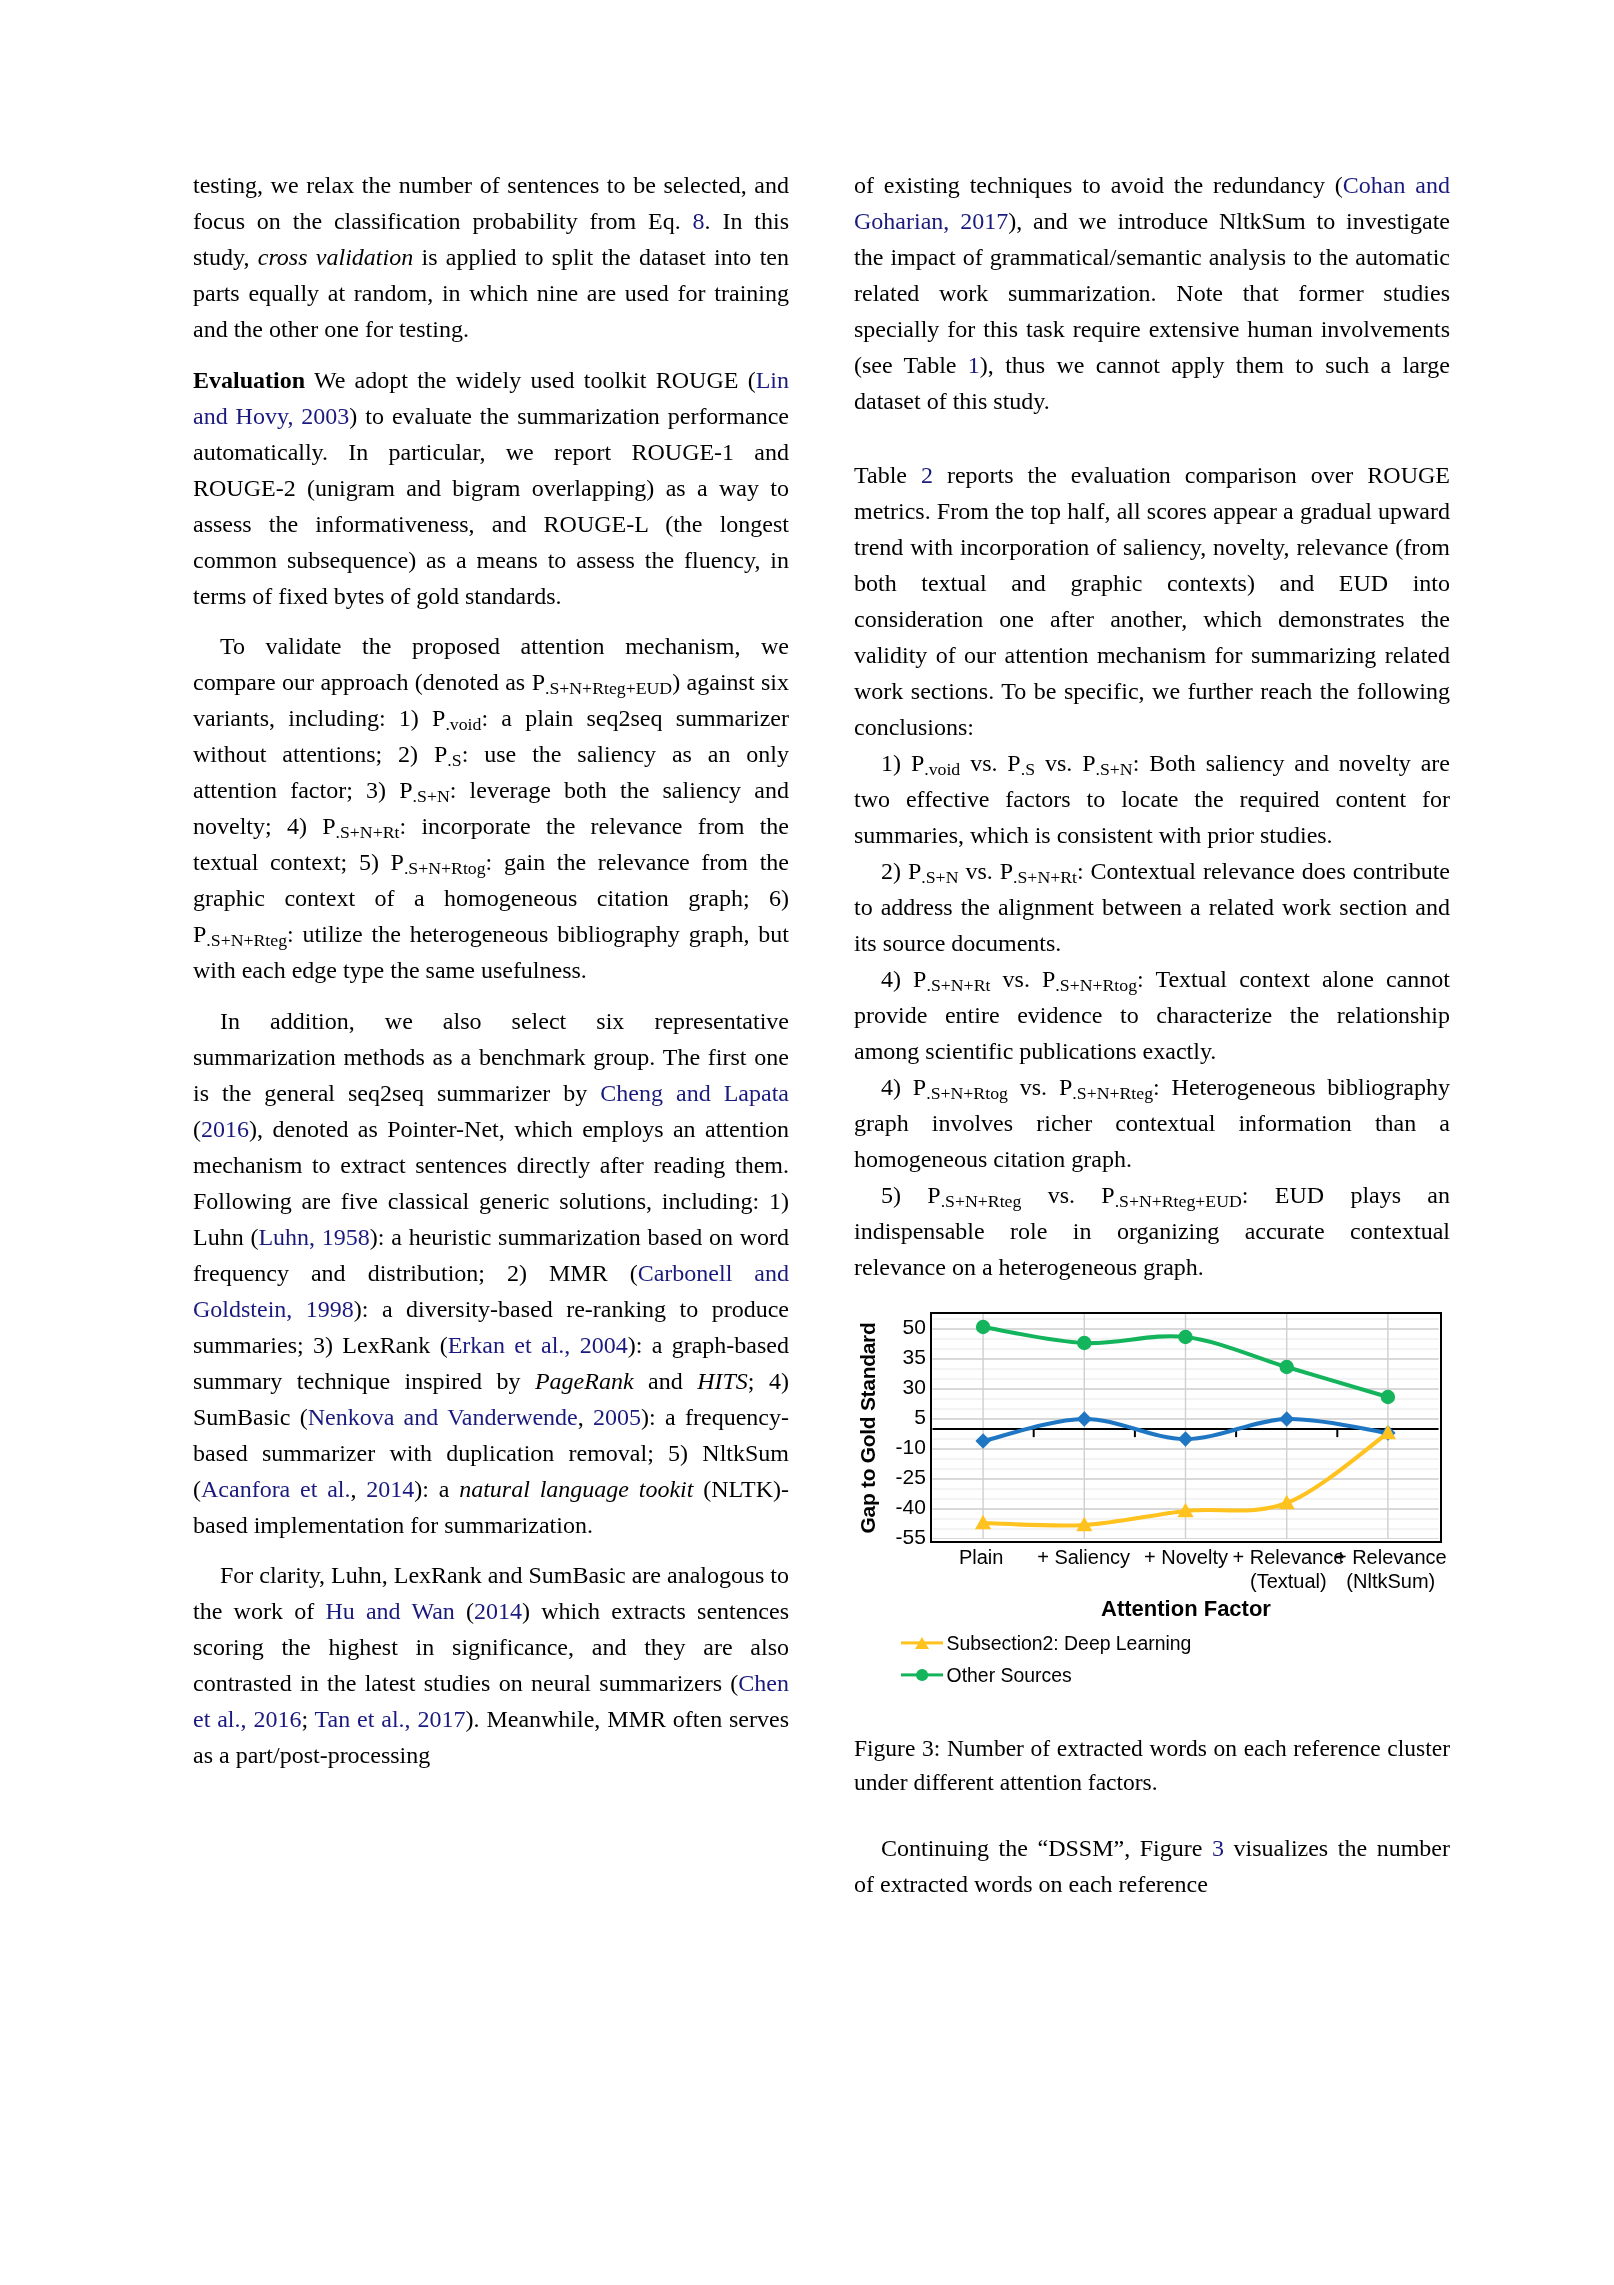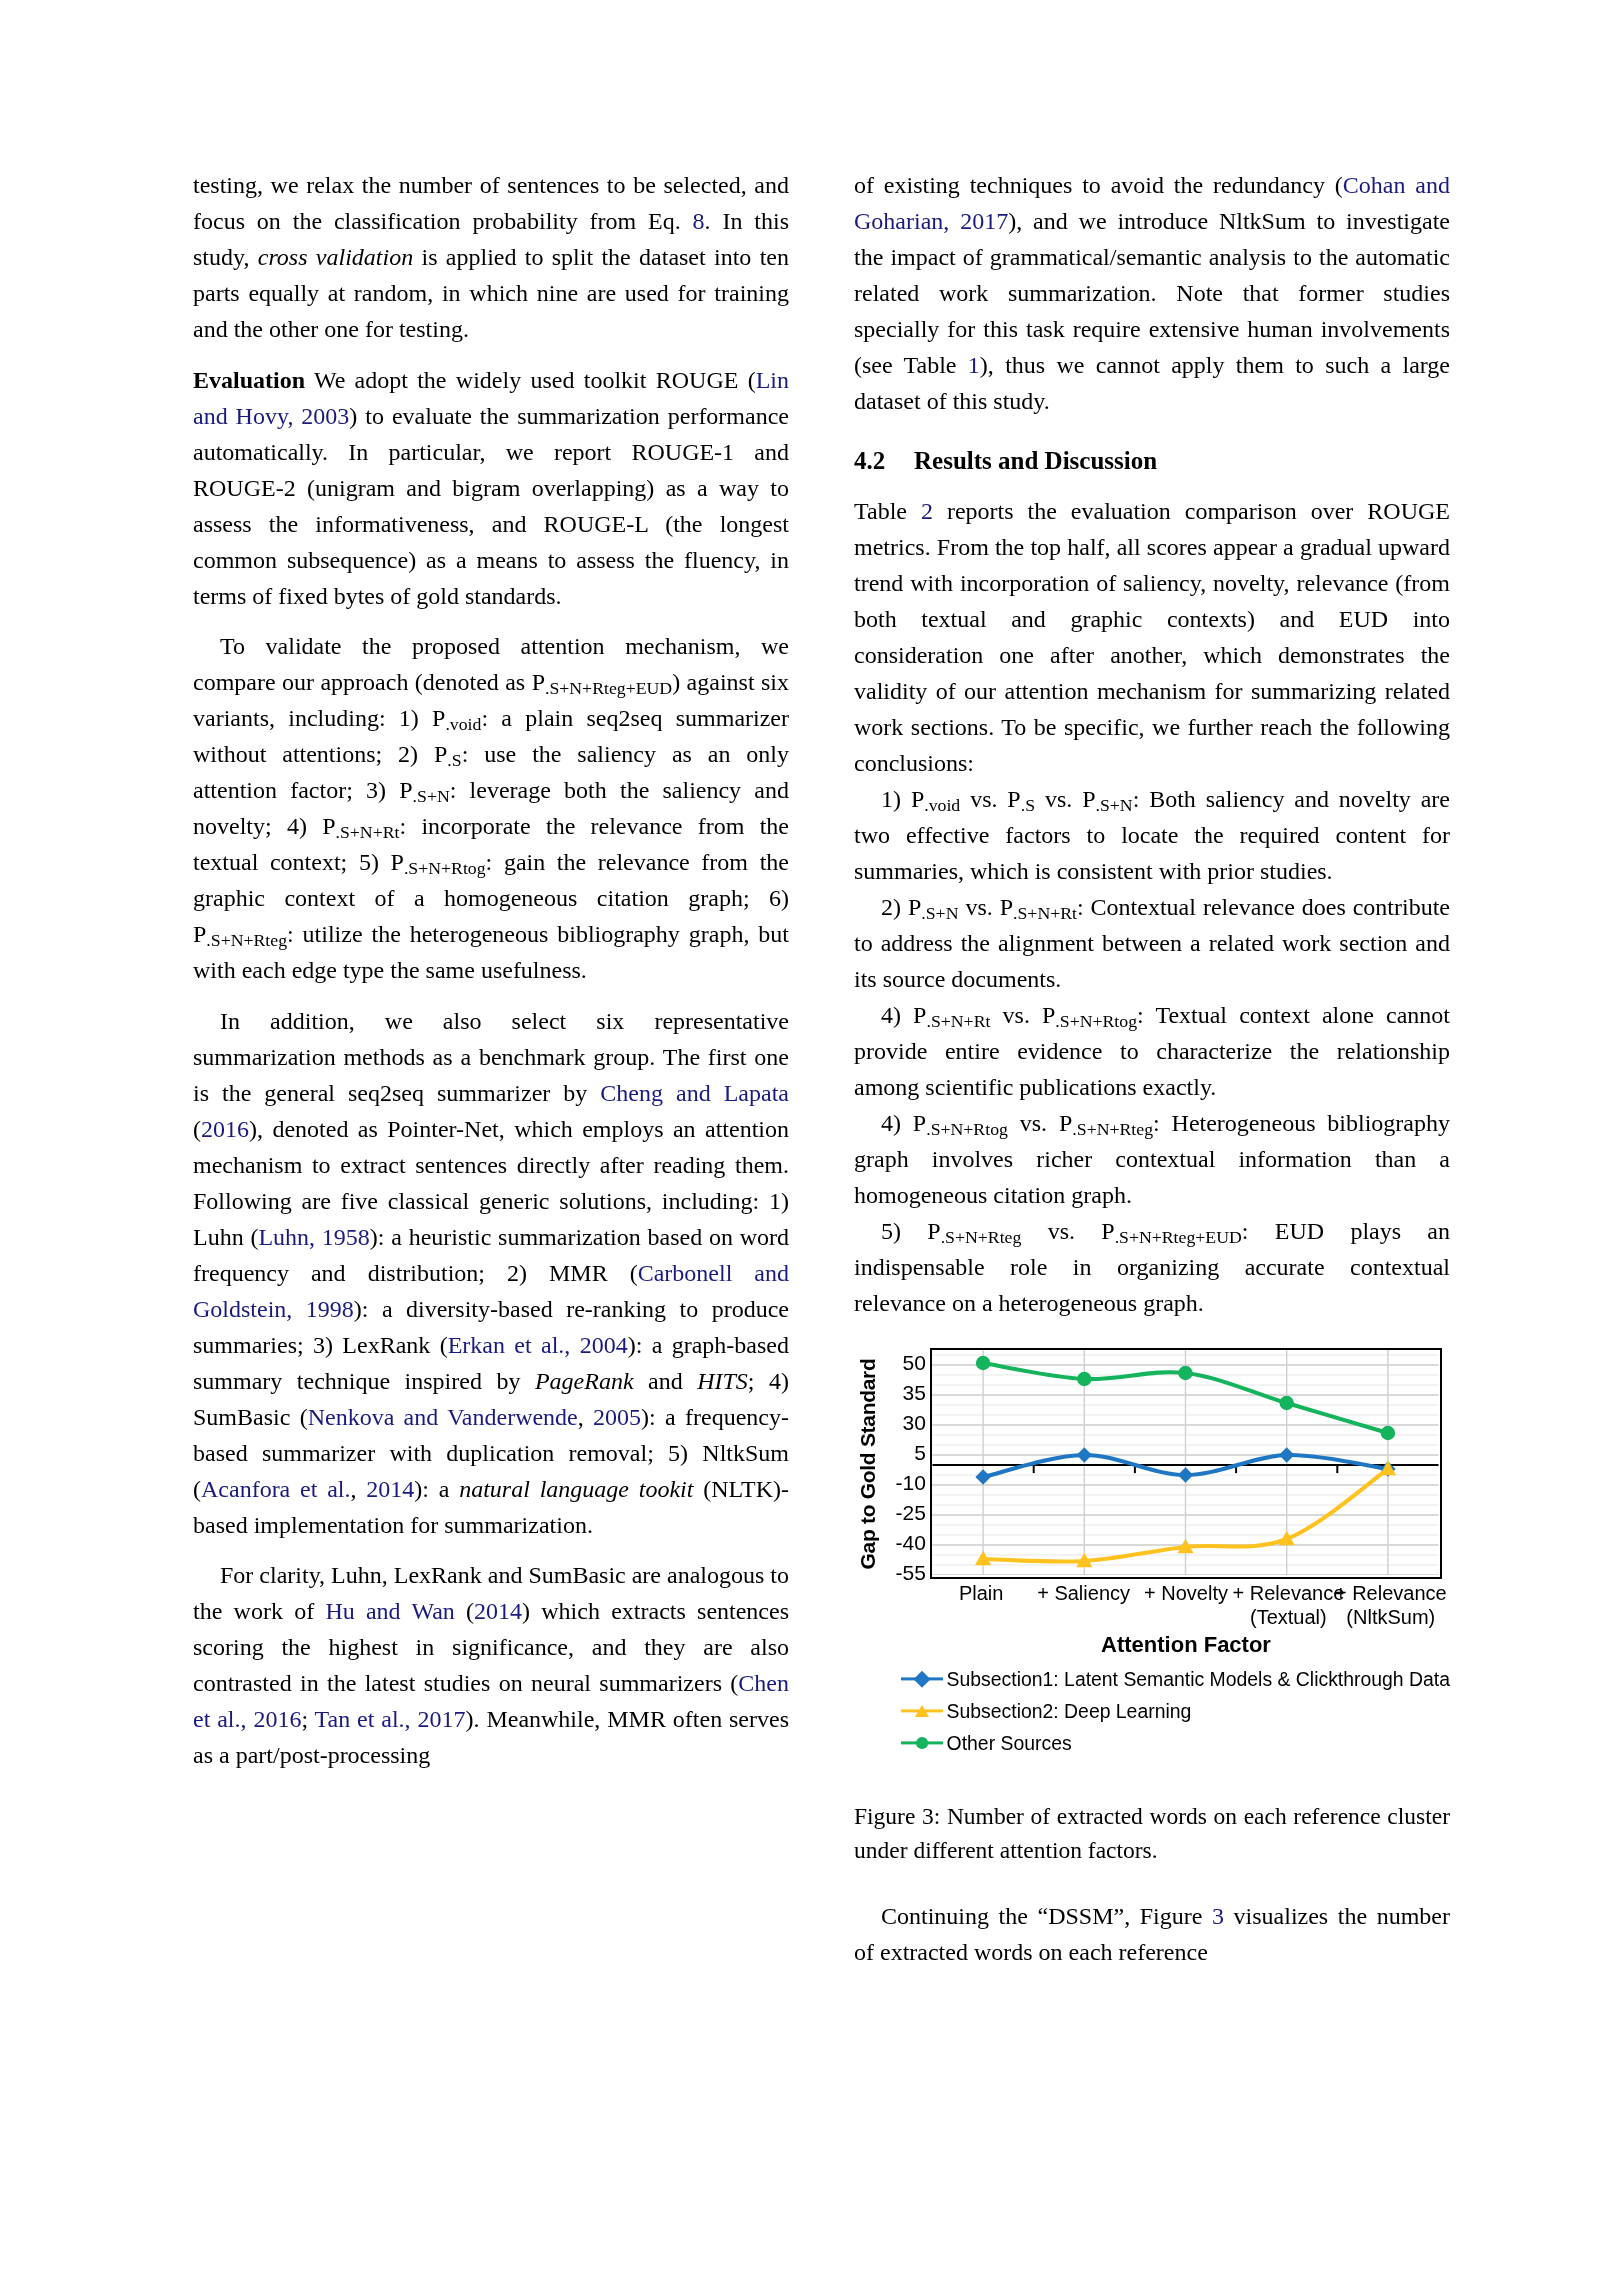--- a/index.html
+++ b/index.html
@@ -216,21 +216,20 @@
       <p class="indent"><span>For clarity, Luhn, LexRank and SumBasic are analogous to the work of </span><span class="cite">Hu and Wan</span><span> (</span><span class="cite">2014</span><span>) which extracts sentences scoring the highest in significance, and they are also contrasted in the latest studies on neural summarizers (</span><span class="cite">Chen et al., 2016</span><span>; </span><span class="cite">Tan et al., 2017</span><span>). Meanwhile, MMR often serves as a part/post-processing</span></p>
 
     </div>
 
     <div class="col">
 
       <p><span>of existing techniques to avoid the redundancy (</span><span class="cite">Cohan and Goharian, 2017</span><span>), and we introduce NltkSum to investigate the impact of grammatical/semantic analysis to the automatic related work summarization. Note that former studies specially for this task require extensive human involvements (see Table </span><span class="cite">1</span><span>), thus we cannot apply them to such a large dataset of this study.</span></p>
 
       <div class="gap-md"></div>
 
-      <h2 class="sec"><span class="num">4.2</span><span>Results and Discussion</span></h2>
 
       <div class="gap-sm"></div>
 
       <p><span>Table </span><span class="cite">2</span><span> reports the evaluation comparison over ROUGE metrics. From the top half, all scores appear a gradual upward trend with incorporation of saliency, novelty, relevance (from both textual and graphic contexts) and EUD into consideration one after another, which demonstrates the validity of our attention mechanism for summarizing related work sections. To be specific, we further reach the following conclusions:</span></p>
 
       <p class="indent"><span>1) P</span><sub>.void</sub><span> vs.  P</span><sub>.S</sub><span> vs.  P</span><sub>.S+N</sub><span>: Both saliency and novelty are two effective factors to locate the required content for summaries, which is consistent with prior studies.</span></p>
 
       <p class="indent"><span>2) P</span><sub>.S+N</sub><span> vs. P</span><sub>.S+N+Rt</sub><span>: Contextual relevance does contribute to address the alignment between a related work section and its source documents.</span></p>
 
       <p class="indent"><span>4) P</span><sub>.S+N+Rt</sub><span> vs. P</span><sub>.S+N+Rtog</sub><span>: Textual context alone cannot provide entire evidence to characterize the relationship among scientific publications exactly.</span></p>
@@ -341,27 +340,20 @@
               </div>
             </div>
 
           <div class="xaxistitle">
             <span>Attention Factor</span>
           </div>
         </div>
 
         <div class="legend" id="legend">
             <div class="legrow">
-              <span class="legmark" style="color: rgb(31, 119, 196);">
-                <i style="background: rgb(31, 119, 196);"></i>
-                <b class="diamond" style="background: rgb(31, 119, 196);"></b>
-              </span>
-              <span>Subsection1: Latent Semantic Models &amp; Clickthrough Data</span>
-            </div>
-            <div class="legrow">
               <span class="legmark" style="color: rgb(255, 194, 31);">
                 <i style="background: rgb(255, 194, 31);"></i>
                 <b class="tri"></b>
               </span>
               <span>Subsection2: Deep Learning</span>
             </div>
             <div class="legrow">
               <span class="legmark" style="color: rgb(19, 180, 91);">
                 <i style="background: rgb(19, 180, 91);"></i>
                 <b class="circle" style="background: rgb(19, 180, 91);"></b>

